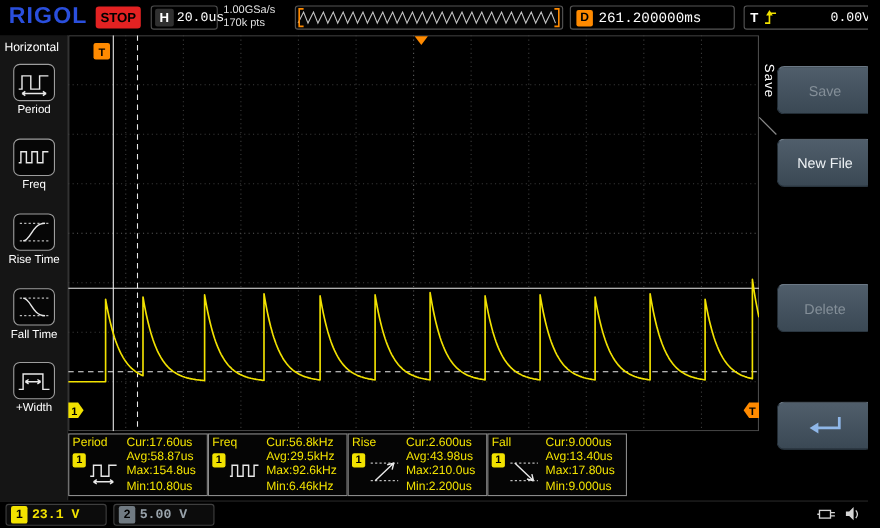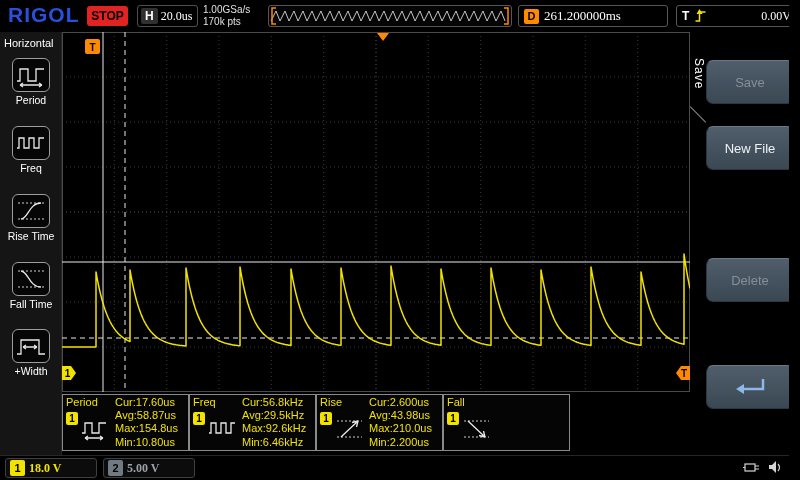--- a/index.html
+++ b/index.html
@@ -1,19 +1,19 @@
 <!DOCTYPE html>
 <html style="--yellow: #f2e200; --orange: #ff8a00; --red: #e32222; --logo-blue: #2a4fdd; --btn-text: #eef2f5; --btn-text-disabled: #848f98; --ch2-gray: #99a3ab;"><head>
 <meta charset="utf-8">
 <style>
   *{box-sizing:border-box;margin:0;padding:0}
   body{margin:0;background:#000}
   #screen{position:relative;width:789px;height:480px;background:#000;overflow:hidden;
           font-family:"Liberation Sans",sans-serif;color:#e8e8e8}
-  .mono{font-family:Liberation Serif, serif}
+  .mono{font-family:Liberation Mono, monospace}
 
   
   .topbar{position:absolute;left:0;top:0;width:800px;height:32px;background:#000}
   .logo{position:absolute;left:8px;top:3px;font-size:21px;font-weight:bold;letter-spacing:1px;
         color:var(--logo-blue,#2a4fdd)}
   .run-state{position:absolute;left:87px;top:6px;width:41px;height:20px;background:var(--red,#e32222);
         color:#000;font-weight:bold;font-size:12px;text-align:center;line-height:20px;border-radius:3px}
   .h-box{position:absolute;left:137px;top:5px;width:61px;height:22px;border:1px solid #4f4f4f;
         border-radius:3px;display:flex;align-items:center}
   .h-label{background:#303030;color:#fff;font-weight:bold;font-size:12px;padding:1px 4px;margin:0 3px;border-radius:2px}
@@ -255,20 +255,26 @@
       <span class="meas-ch">1</span>
       <svg class="meas-icon" width="30" height="26" viewBox="0 0 30 26">
         <path class="mi-dash" d="M2 5 H27 M2 21 H27"></path>
         <path class="mi" d="M6 21 L23 5 M23 5 l-6 1.5 M23 5 l-1.5 6"></path>
       </svg>
     </div>
   </div>
 
   <div class="meas-panel" style="left:443px">
     <div class="meas-name">Fall</div>
+    <div class="meas-vals">
+      <div>Cur:9.000us</div>
+      <div>Avg:13.40us</div>
+      <div>Max:17.80us</div>
+      <div>Min:9.000us</div>
+    </div>
     <div class="meas-src">
       <span class="meas-ch">1</span>
       <svg class="meas-icon" width="30" height="26" viewBox="0 0 30 26">
         <path class="mi-dash" d="M2 5 H27 M2 21 H27"></path>
         <path class="mi" d="M6 5 L23 21 M23 21 l-6 -1.5 M23 21 l-1.5 -6"></path>
       </svg>
     </div>
   </div>
 
   <div class="sidebar-right">
@@ -283,21 +289,21 @@
       <svg width="42" height="22" viewBox="0 0 42 22">
         <path d="M34 3 V13 H13" fill="none" stroke="#8fb7e8" stroke-width="2.5"></path>
         <polygon points="15,8 7,13 15,18" fill="#8fb7e8"></polygon>
       </svg>
     </button>
   </div>
 
   <div class="bottombar">
     <div class="ch-box ch1" style="left:5px;width:92px">
       <span class="ch-badge">1</span>
-      <span class="ch-scale mono">18.0 V</span>
+      <span class="ch-scale mono">23.1 V</span>
     </div>
     <div class="ch-box ch2" style="left:103px;width:92px">
       <span class="ch-badge">2</span>
       <span class="ch-scale mono">5.00 V</span>
     </div>
 
     <svg class="bb-icon" style="left:742px" width="20" height="15" viewBox="0 0 20 15">
       <rect x="3" y="4" width="10" height="7" fill="none" stroke="#d5d5d5" stroke-width="1.2"></rect>
       <path d="M13 6 h4 M13 9 h4 M1 7.5 h2" stroke="#d5d5d5" stroke-width="1.2" fill="none"></path>
     </svg>

